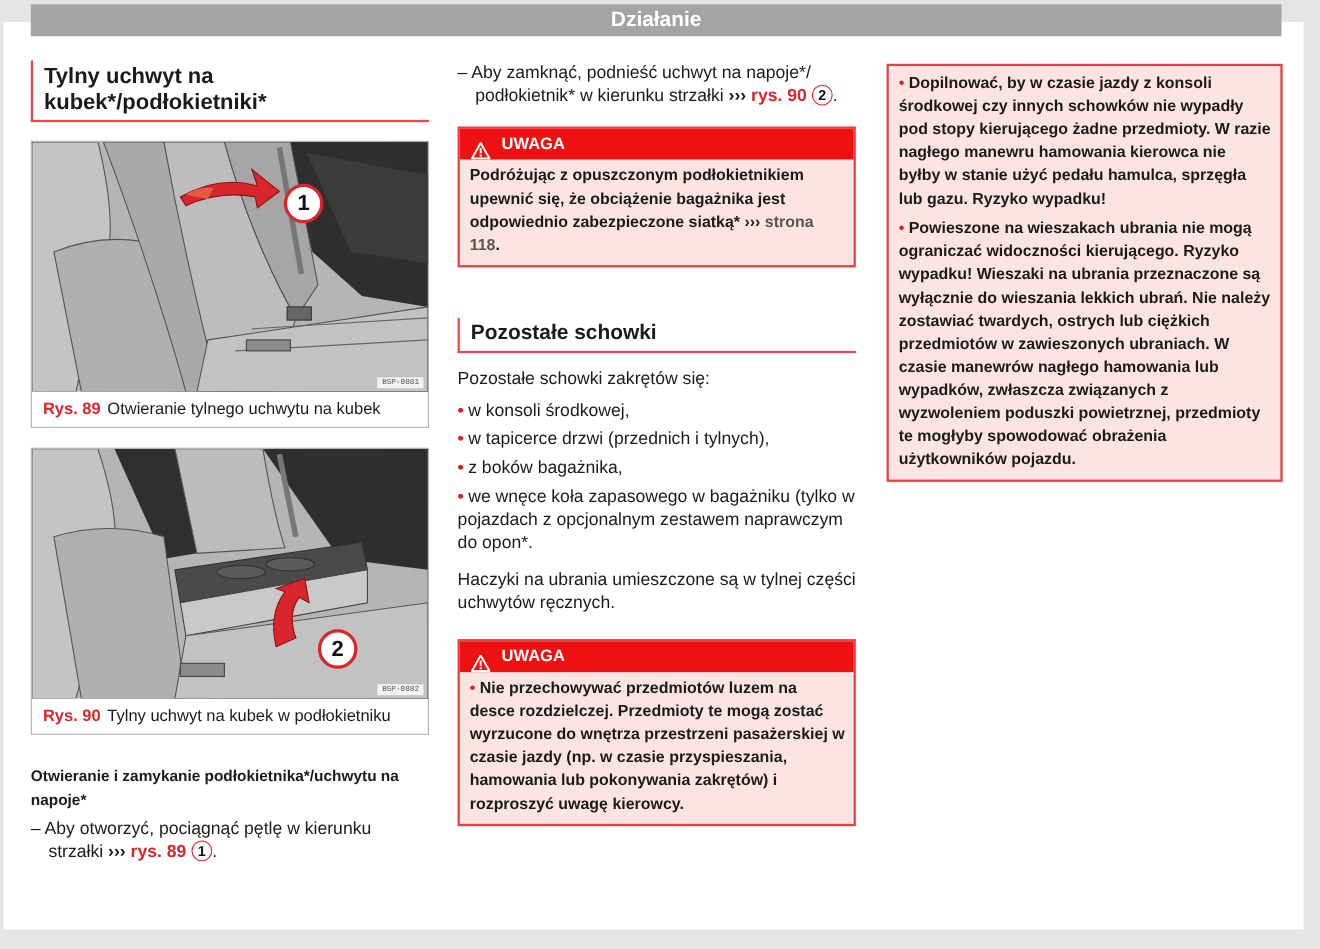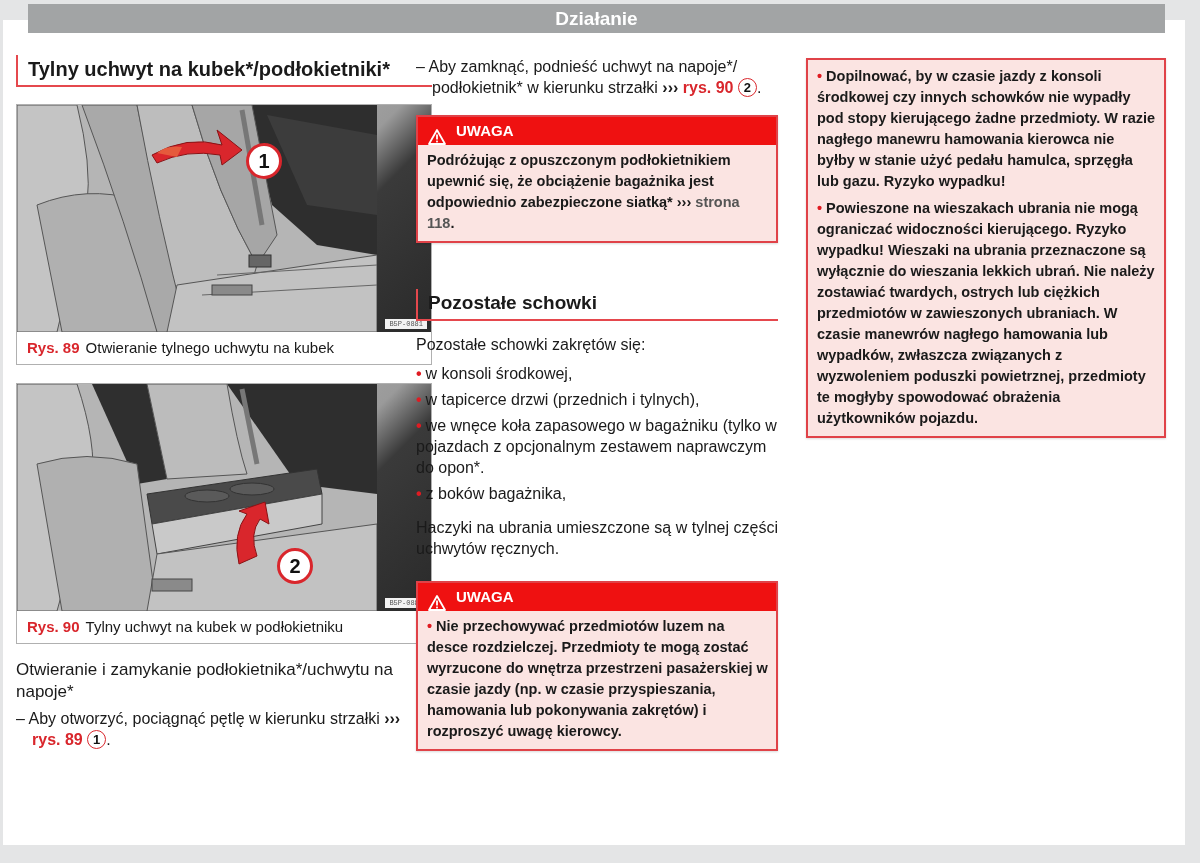--- a/index.html
+++ b/index.html
@@ -14,21 +14,21 @@
     position:absolute; left:3px; top:20px; width:1182px; height:825px;
     background:#ffffff;
   }
   .topbar {
     position:absolute; left:28px; top:4px; width:1137px; height:29px;
     background:#a2a4a5;
     color:#ffffff; font-weight:bold; font-size:19px;
     text-align:center; line-height:29px;
   }
   .col { position:absolute; top:0; }
-  .col1 { left:16px; top:55px; width:416px; }
+  .col1 { left:28px; top:55px; width:362px; }
   .col2 { left:416px; top:56px; width:362px; }
   .col3 { left:806px; top:58px; width:360px; }
 
   .sec-heading {
     border-left:2px solid #e5484d;
     border-bottom:2px solid #e5484d;
     padding:2px 0 4px 10px;
     font-size:20px; font-weight:bold; color:#1a1a1a;
     line-height:24px;
   }
@@ -53,21 +53,21 @@
     background:#fff; border:3px solid #d9262c;
     color:#111; font-weight:bold; font-size:20px;
     text-align:center; line-height:30px;
   }
   .fig-caption {
     font-size:15px; line-height:21px; padding:5px 10px 6px 10px;
   }
   .fig-caption .lbl { color:#d9262c; font-weight:bold; margin-right:6px; }
 
   .subhead {
-    font-size:17px; font-weight:normal; line-height:22px; margin-top:15px;
+    font-size:14px; font-weight:bold; line-height:22px; margin-top:26px;
   }
   .dash-item {
     font-size:16px; line-height:21px; padding-left:16px; text-indent:-16px; margin-top:5px;
   }
   .ref { color:#d9262c; font-weight:bold; }
   .arrows { font-weight:bold; }
   .circ-num {
     display:inline-block; width:17px; height:17px; border-radius:50%;
     border:1.5px solid #d9262c; color:#111; font-size:13px; font-weight:bold;
     text-align:center; line-height:17px; text-indent:0; vertical-align:1px;
@@ -195,22 +195,22 @@
     </div>
   </div>
 
   <div class="sec-heading" style="margin-top:46px; font-size:19px;">Pozostałe schowki</div>
 
   <div class="plain" style="margin-top:13px;">Pozostałe schowki zakrętów się:</div>
 
   <div style="margin-top:8px;">
     <div class="list-item"><span class="bullet-red">•</span><span>w konsoli środkowej,</span></div>
     <div class="list-item"><span class="bullet-red">•</span><span>w tapicerce drzwi (przednich i tylnych),</span></div>
+    <div class="list-item"><span class="bullet-red">•</span><span>z boków bagażnika,</span></div>
     <div class="list-item"><span class="bullet-red">•</span><span>we wnęce koła zapasowego w bagażniku (tylko w pojazdach z opcjonalnym zestawem naprawczym do opon*.</span></div>
-    <div class="list-item"><span class="bullet-red">•</span><span>z boków bagażnika,</span></div>
   </div>
 
   <div class="plain" style="margin-top:13px;">Haczyki na ubrania umieszczone są w tylnej części uchwytów ręcznych.</div>
 
   <div class="warn" style="margin-top:22px;">
     <div class="warn-head">
       <svg width="18" height="16" viewBox="0 0 18 16">
         <path d="M9 1 L17 15 L1 15 Z" fill="none" stroke="#fff" stroke-width="1.8" stroke-linejoin="round"></path>
         <rect x="8.1" y="5.5" width="1.8" height="5" fill="#fff"></rect>
         <rect x="8.1" y="11.6" width="1.8" height="1.8" fill="#fff"></rect>

